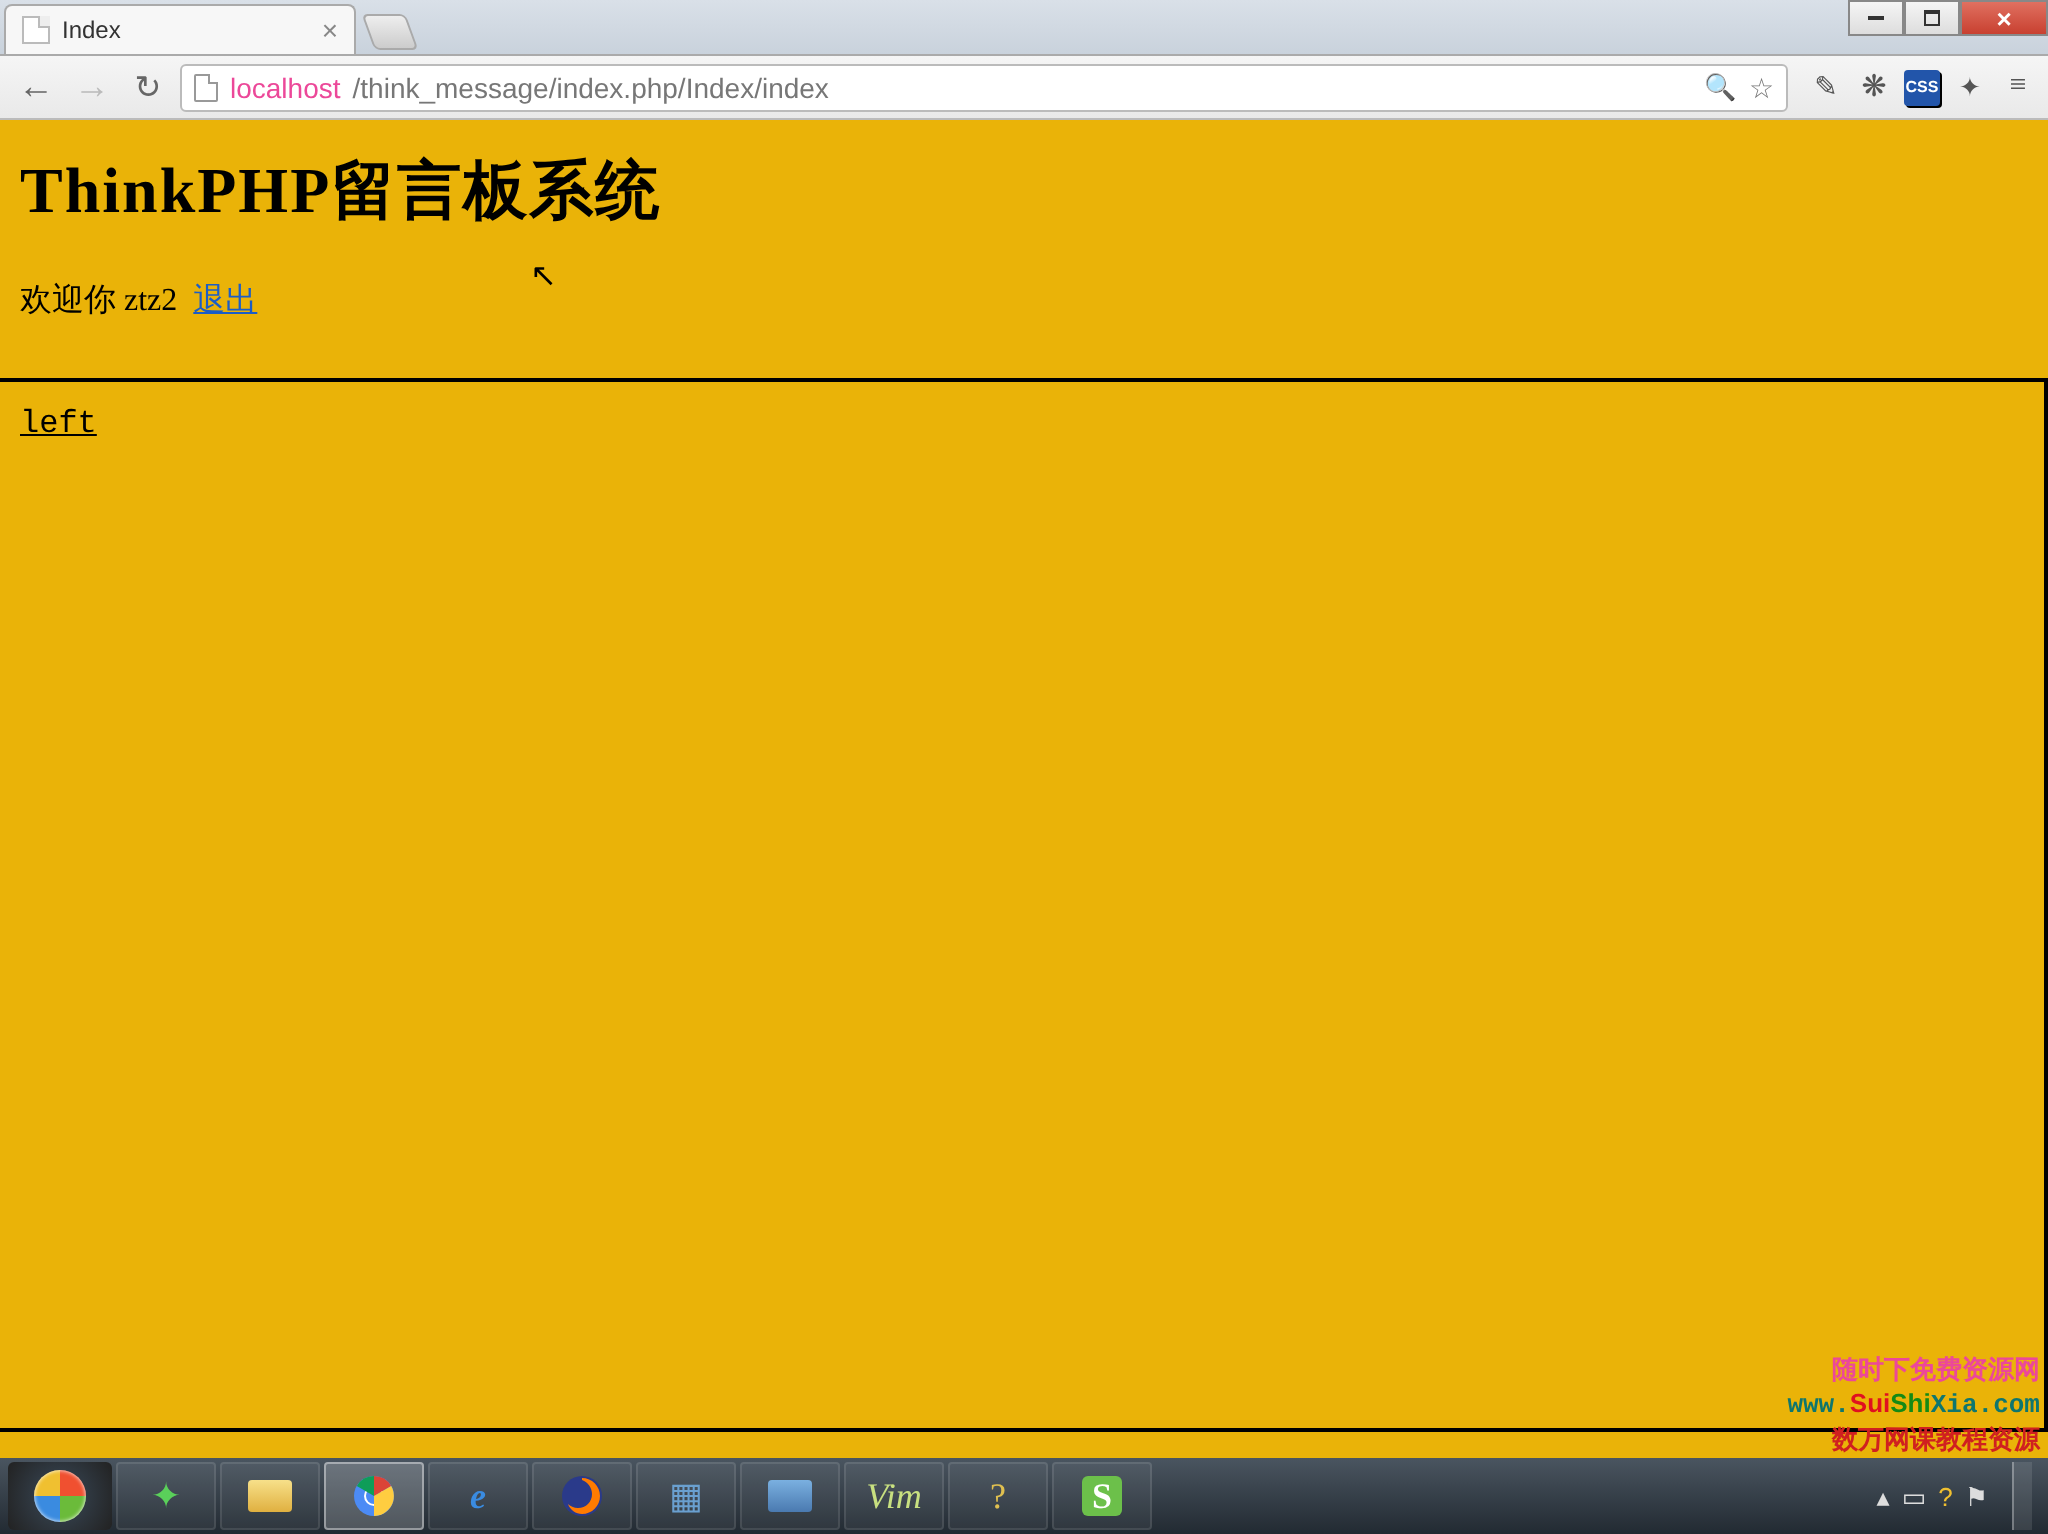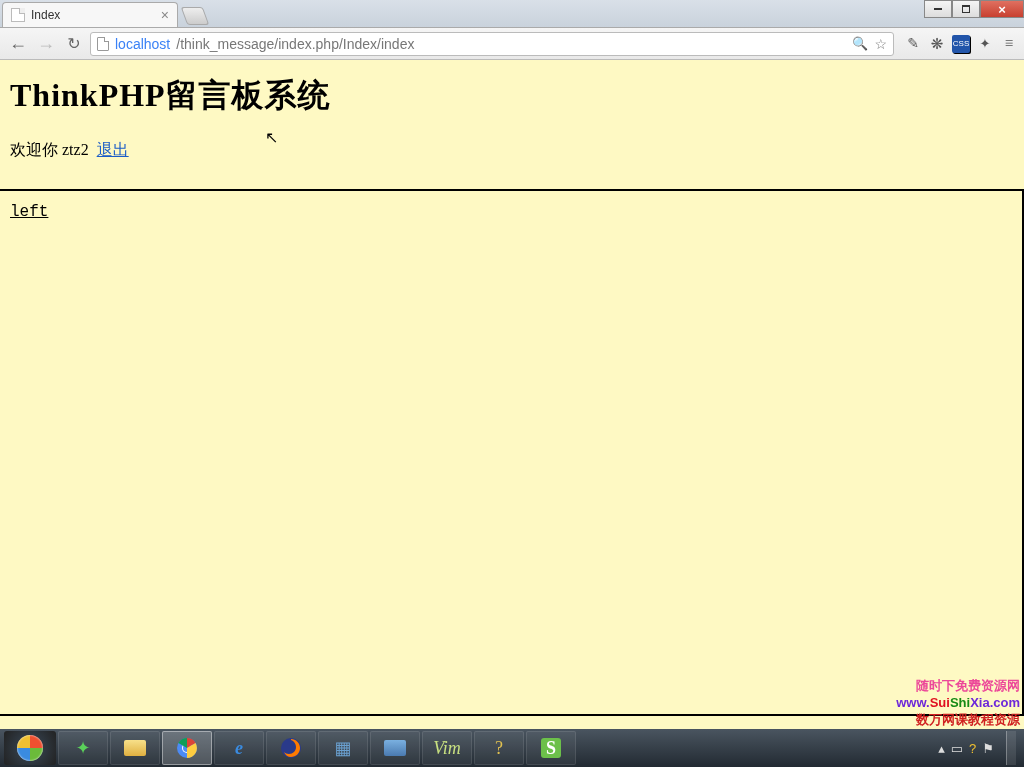--- a/index.html
+++ b/index.html
@@ -23,48 +23,48 @@
   .new-tab { width: 22px; height: 18px; background: linear-gradient(#eee,#ccc); border: 1px solid #aaa; border-radius: 3px; margin-left: 6px; margin-bottom: 2px; transform: skewX(20deg); }
 
   
   .toolbar { height: 32px; background: linear-gradient(#f5f5f5,#e9e9e9); border-bottom: 1px solid #bbb; display: flex; align-items: center; padding: 0 6px; gap: 4px; }
   .nav-btn { width: 24px; height: 24px; display: flex; align-items: center; justify-content: center; color: #666; font-size: 18px; font-family: Arial; cursor: pointer; }
   .nav-btn.disabled { color: #bbb; }
   .nav-btn.reload { font-size: 16px; }
   .omnibox { flex: 1; height: 24px; border: 1px solid #bbb; border-radius: 3px; background: #fff; display: flex; align-items: center; padding: 0 6px; font-family: Arial, sans-serif; font-size: 14px; gap: 6px; }
   .page-icon { width: 12px; height: 14px; border: 1px solid #999; border-radius: 1px; position: relative; }
   .page-icon::before { content:""; position:absolute; top:-1px; right:-1px; width:4px; height:4px; border-left:1px solid #999; border-bottom:1px solid #999; background:#fff; }
-  .url-host { color: #3b82f6; }
+  .url-host { color: #ec4899; }
   .url-path { color: #777; }
   .omni-right { margin-left: auto; display: flex; gap: 6px; align-items: center; color: #777; }
   .search-ico { font-size: 13px; }
   .star-ico { font-size: 14px; }
   .ext-icons { display: flex; gap: 6px; align-items: center; margin-left: 6px; }
   .ext-ico { width: 18px; height: 18px; display:flex; align-items:center; justify-content:center; font-size:13px; color:#555; border-radius:2px; }
-  .ext-ico.css-badge { background:#2255aa; color:#fff; font-size:8px; font-family:Arial; font-weight:normal; box-shadow: 1px 1px 0 #000; }
+  .ext-ico.css-badge { background:#2255aa; color:#fff; font-size:8px; font-family:Arial; font-weight:bold; box-shadow: 1px 1px 0 #000; }
   .ext-ico.gear { font-size: 15px; }
   .ext-ico.menu { font-size: 15px; }
   .ext-ico.wand { font-size: 14px; }
 
   
-  .content { height: 670px; background: #fef9c3; position: relative; }
+  .content { height: 670px; background: #eab308; position: relative; }
   .page-title { font-family: "SimSun","宋体",serif; font-size: 32px; font-weight: bold; padding: 14px 10px 6px; letter-spacing: 1px; }
   .welcome { font-family: "SimSun","宋体",serif; font-size: 16px; padding: 16px 10px 8px; }
   .welcome a { color: #1b5dc7; text-decoration: underline; margin-left: 4px; }
   .cursor { position: absolute; left: 265px; top: 68px; font-size: 16px; color: #000; pointer-events:none; }
 
   .panels { display: flex; margin-top: 20px; border-top: 2px solid #000; border-bottom: 2px solid #000; height: 527px; text-decoration: underline; }
   .panel { flex: 1; padding: 12px 10px; font-family: "Courier New", monospace; font-size: 16px; }
   .panel.left { border-right: 2px solid #000; }
 
   
   .watermark { position: absolute; right: 4px; bottom: 38px; text-align: right; font-family: "Microsoft YaHei", sans-serif; font-size: 13px; line-height: 1.3; }
   .wm-l1 { color: #ec4899; font-weight: bold; }
   .wm-l2 { font-weight: bold; }
-  .wm-l2 .r { color: #e01020; } .wm-l2 .b { color: #6d28d9; } .wm-l2 .g { color: #158a15; margin-top: 30px; }
+  .wm-l2 .r { color: #e01020; } .wm-l2 .b { color: #0f766e; font-family: Liberation Mono, monospace; } .wm-l2 .g { color: #158a15; margin-top: 30px; }
   .wm-l3 { color: #d02020; font-weight: bold; }
 
   
   .taskbar { position: absolute; bottom: 0; left: 0; right: 0; height: 38px; background: linear-gradient(#4a5560,#222a32); display: flex; align-items: center; padding: 0 4px; }
   .start-btn { width: 52px; height: 34px; border-radius: 3px; display:flex; align-items:center; justify-content:center; background: radial-gradient(circle,#3a4a5a,#222); }
   .start-orb { width: 26px; height: 26px; border-radius: 50%; background: conic-gradient(#f05030 0 90deg,#6bbb3a 90deg 180deg,#3a8be0 180deg 270deg,#f0c030 270deg 360deg); box-shadow: 0 0 2px #fff inset; }
   .tb-item { width: 50px; height: 34px; margin-left: 2px; border-radius: 2px; display:flex; align-items:center; justify-content:center; background: rgba(255,255,255,0.05); border: 1px solid rgba(255,255,255,0.1); }
   .tb-item.active { background: rgba(255,255,255,0.2); border-color: rgba(255,255,255,0.4); }
   .tb-item svg, .tb-item .glyph { width: 24px; height: 24px; }
   .glyph { display:flex; align-items:center; justify-content:center; font-size:18px; }

